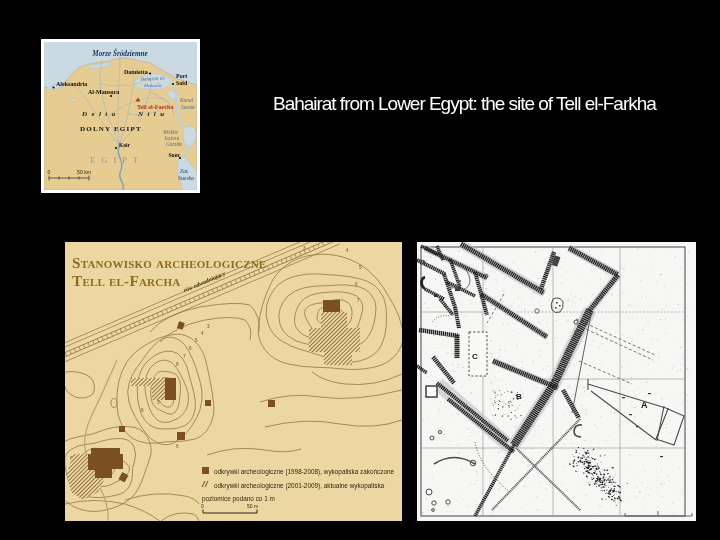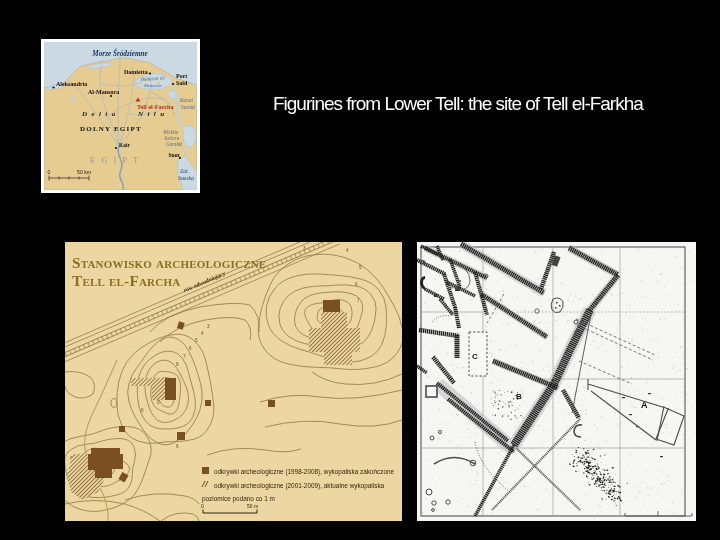--- a/index.html
+++ b/index.html
@@ -1,21 +1,21 @@
 <!DOCTYPE html>
 <html><head><meta charset="utf-8"><style>
 html,body{margin:0;padding:0}
 body{width:720px;height:540px;background:#010101;position:relative;font-family:"Liberation Sans",sans-serif;overflow:hidden}
 .abs{position:absolute}
 svg text{font-family:"Liberation Sans",sans-serif}
 .ser{font-family:"Liberation Serif",serif}
 </style></head>
 <body>
 
-<div class="abs" style="left:273px;top:93px;width:420px;color:#fff;font-size:19px;letter-spacing:-1.02px;white-space:nowrap">Figurines from Lower Tell: the site of Tell el-Farkha</div>
+<div class="abs" style="left:273px;top:93px;width:420px;color:#fff;font-size:19px;letter-spacing:-1.02px;white-space:nowrap">Bahairat from Lower Egypt: the site of Tell el-Farkha</div>
 
 <div class="abs" style="left:41px;top:39px;width:159px;height:154px;background:#fff"></div>
 
 <svg class="abs" style="left:44px;top:42px" width="153" height="148" viewBox="0 0 153 148">
 
   <rect x="0" y="0" width="153" height="148" fill="#cbd9e2"></rect>
 
   <path d="M0,45 L5,46 10,45 14,44 18,42 24,37 30,30 36,25 42,23 50,21 56,20 64,19 72,17 80,16 88,17 96,19 102,20 106,21 109,23 114,26 120,29 125,32 128,34 131,36 133,37 138,38 144,40 149,42 153,43 153,148 0,148 Z" fill="#e7cc92" stroke="#b2a98f" stroke-width="0.6"></path>
 
   <path d="M90,40 Q96,34 104,32 Q112,30 120,33 Q127,36 129,40 Q124,46 116,47 Q104,48 96,46 Q90,44 90,40 Z" fill="#cbd9e2" stroke="#a8bccb" stroke-width="0.5"></path>

